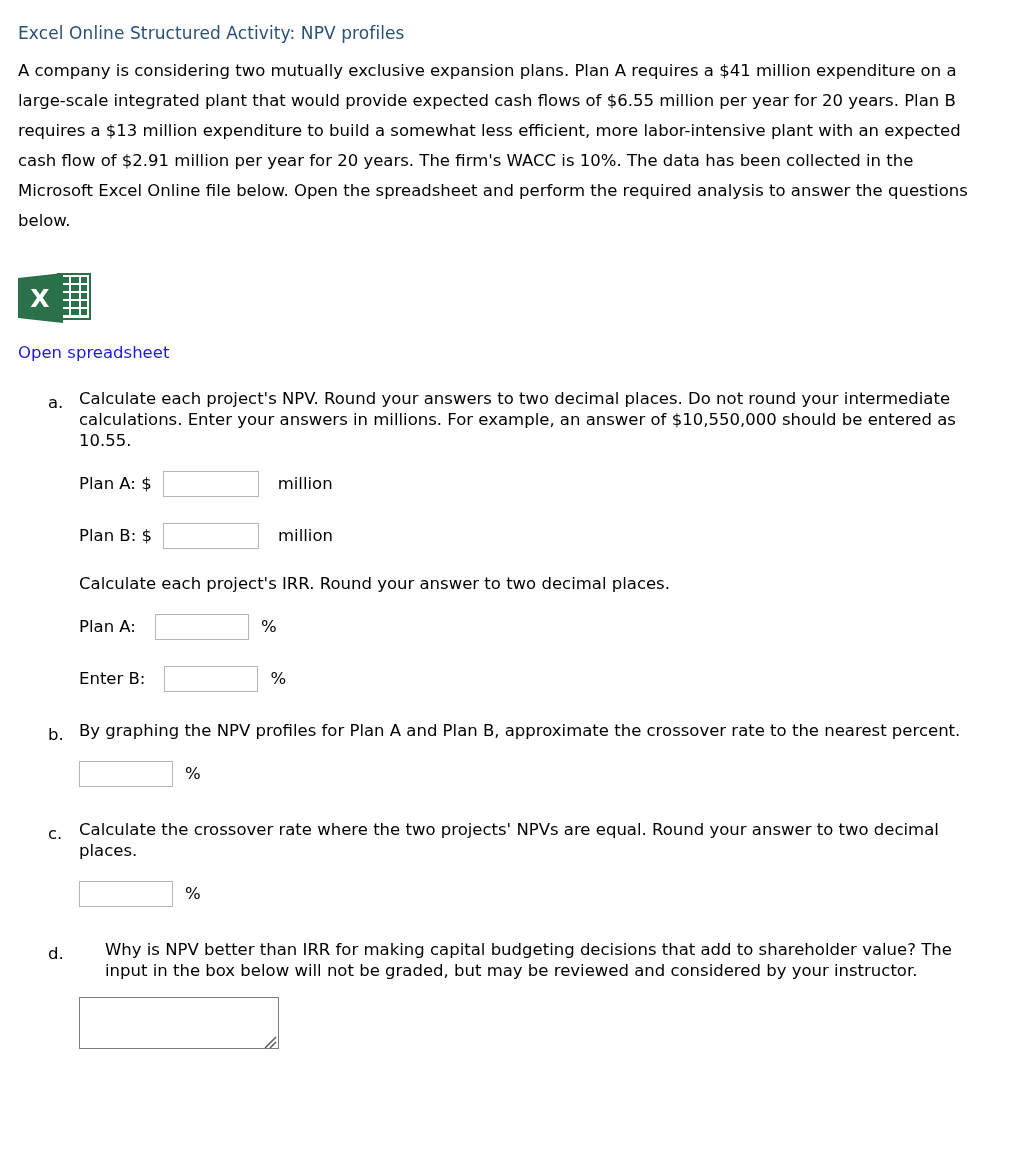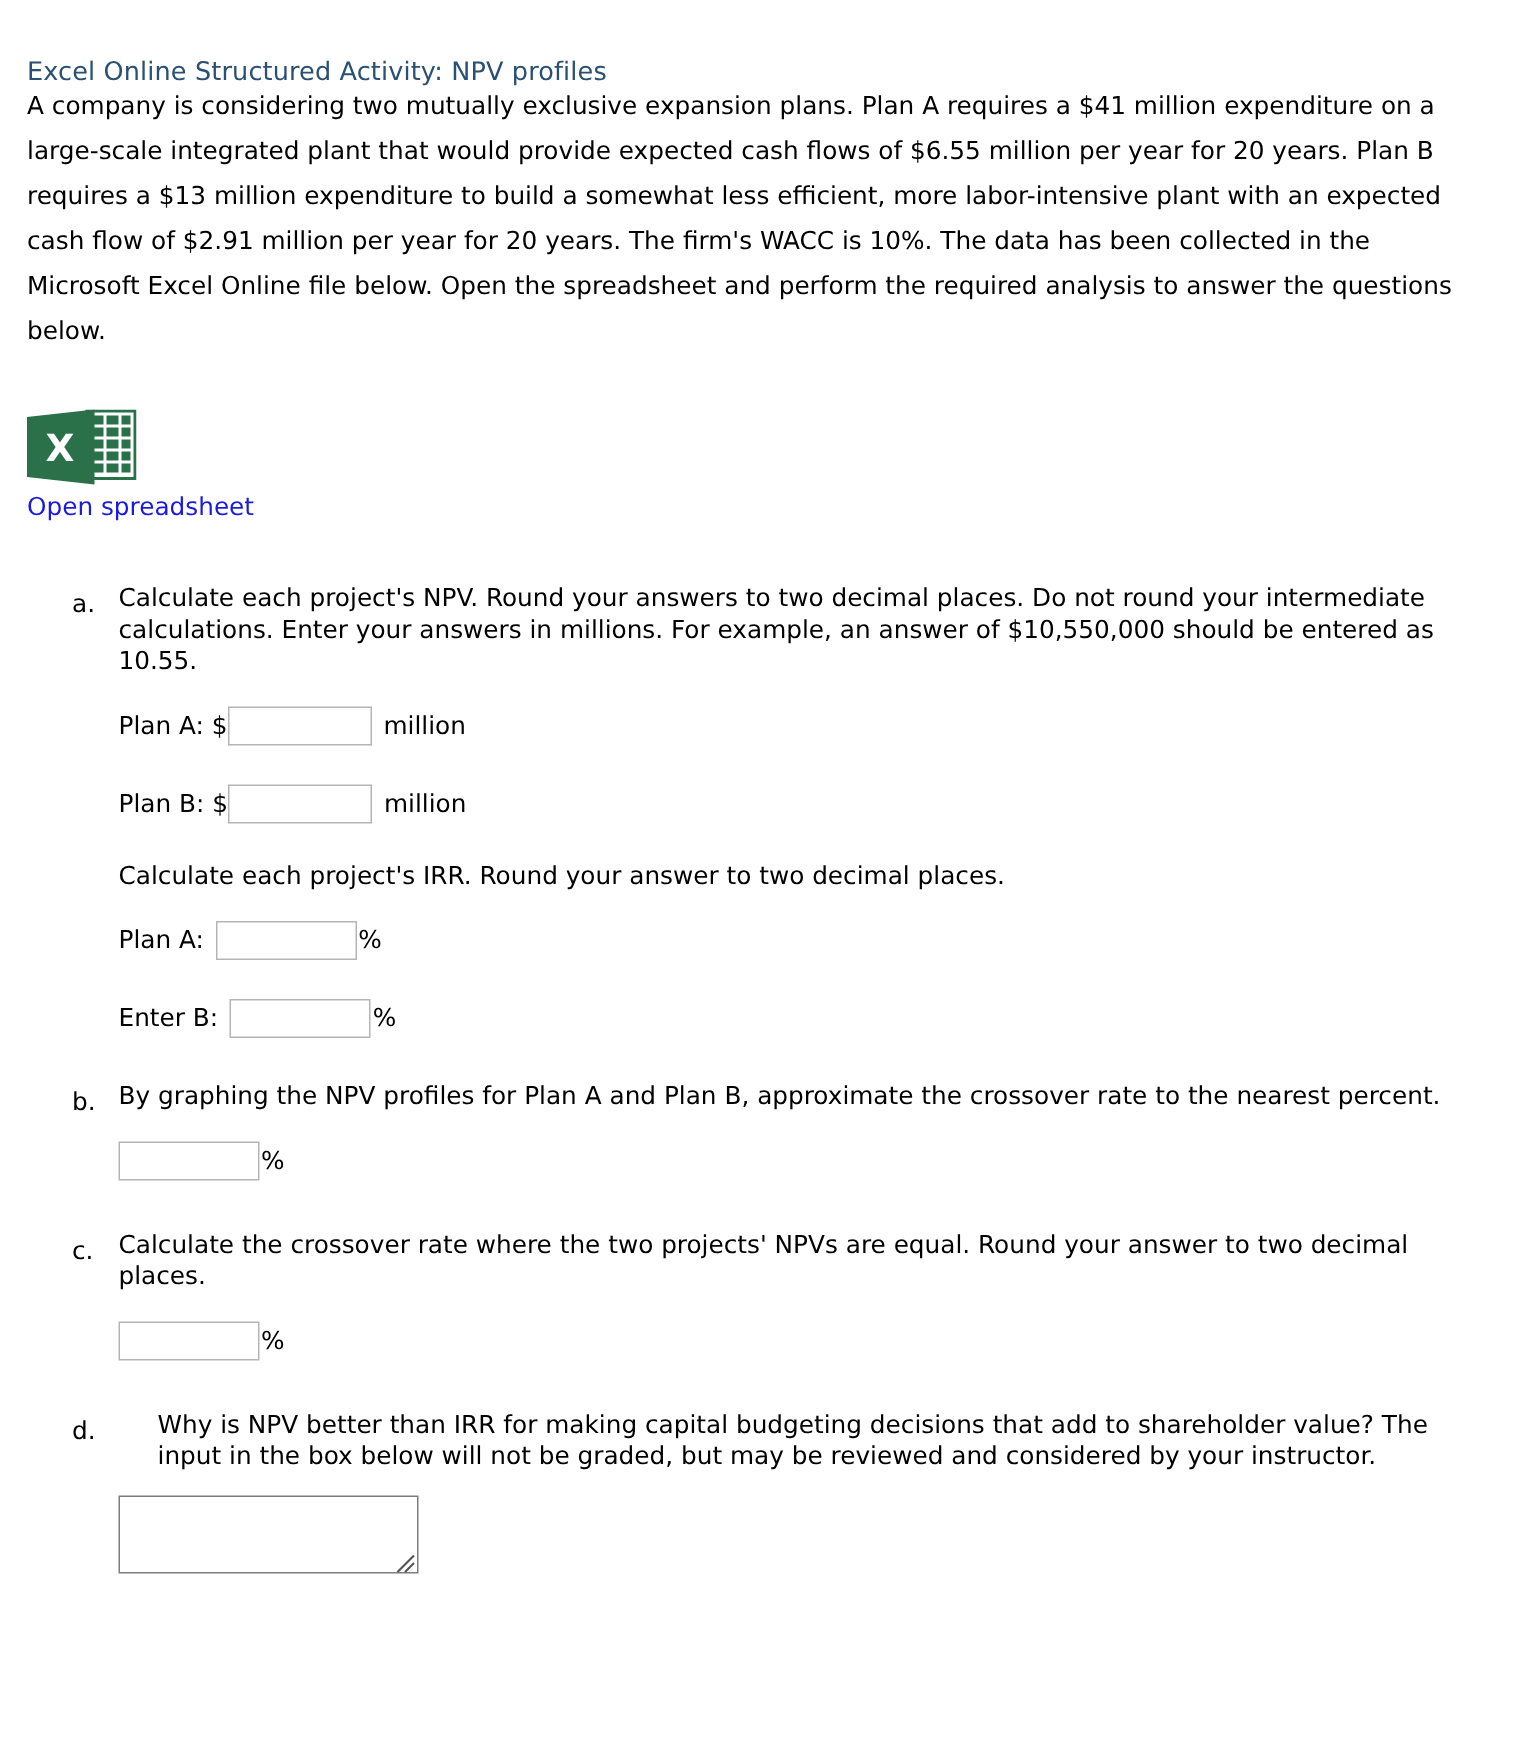--- a/index.html
+++ b/index.html
@@ -20,21 +20,21 @@
   .page {
     position: relative;
     width: 1012px;
     padding: 0;
   }
 
   
   .activity-title {
     position: absolute;
     left: 18px;
-    top: 38px;
+    top: 23px;
     font-size: 17px;
     color: #2a5073;
     letter-spacing: 0.1px;
     white-space: nowrap;
   }
 
   
   .intro {
     position: absolute;
     left: 18px;
@@ -53,20 +53,21 @@
     top: 273px;
   }
   .excel-icon {
     position: relative;
     width: 73px;
     height: 55px;
     display: block;
   }
   .excel-link {
     display: block;
+    margin-top: 15px;
     color: #1a1ae0;
     font-size: 16.5px;
     text-decoration: none;
     cursor: pointer;
   }
 
   
   .qlist {
     position: absolute;
     left: 0;
@@ -94,20 +95,21 @@
   }
   .qtext.narrow { width: 890px; margin-left: 26px; }
 
   
   .fieldrow {
     display: flex;
     align-items: center;
     height: 30px;
     line-height: 30px;
     font-size: 16.5px;
+    gap: 11px;
   }
   .fieldlabel { white-space: pre; }
   .unit-gap { margin-left: 8px; white-space: pre; }
   .unit-tight { margin-left: 1px; white-space: pre; }
 
   input.txtbox {
     font-family: "DejaVu Sans", "Liberation Sans", sans-serif;
     font-size: 15px;
     height: 26px;
     border: 1px solid #b5b5b5;

